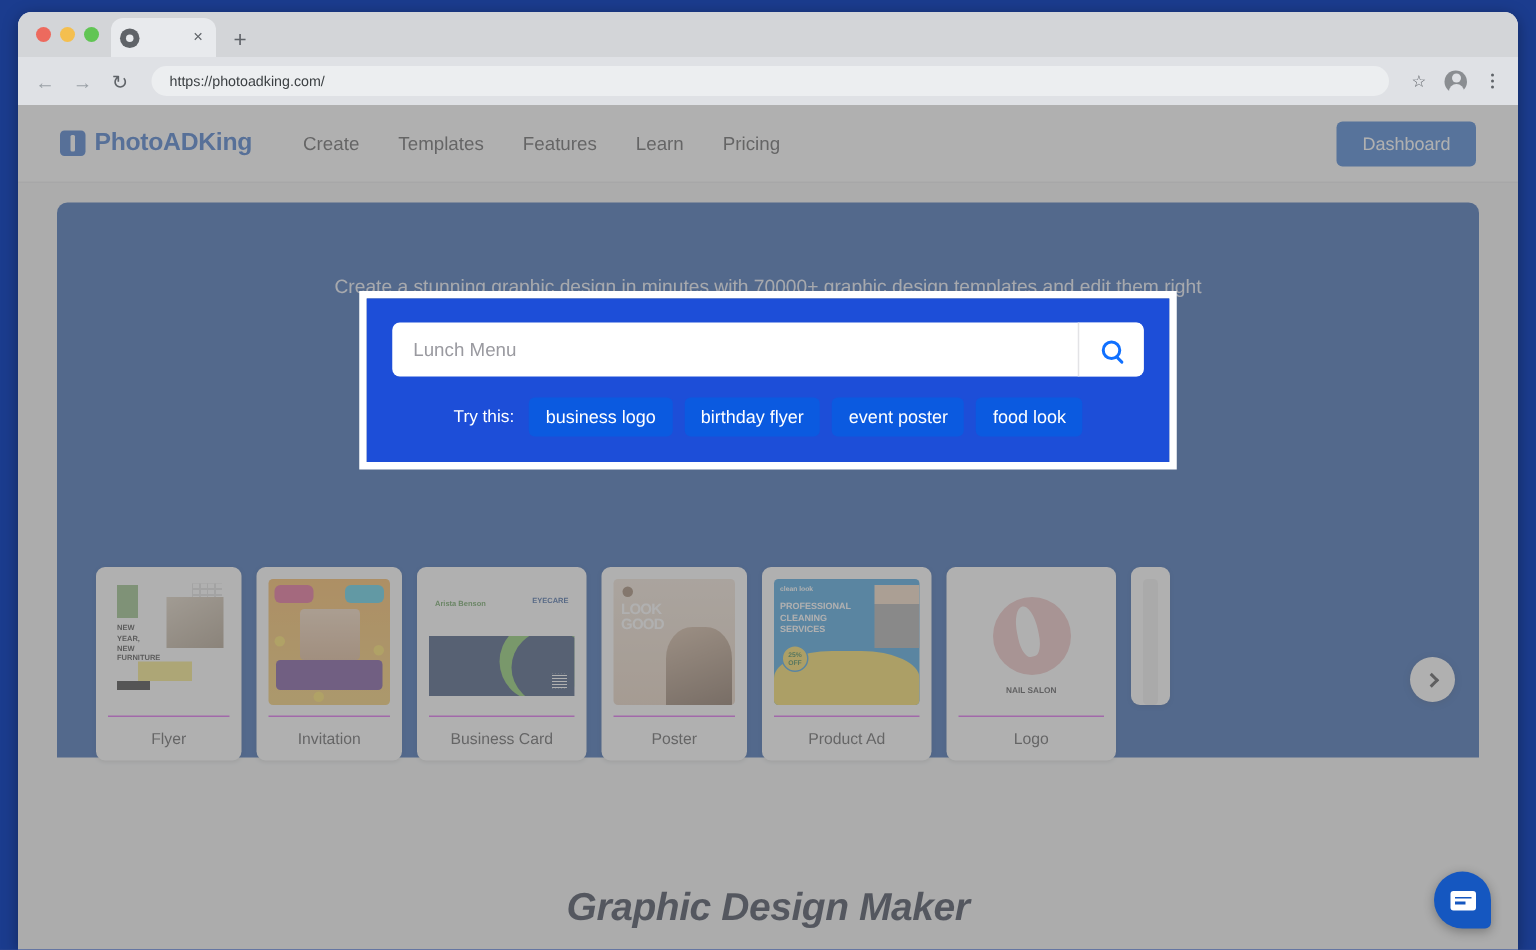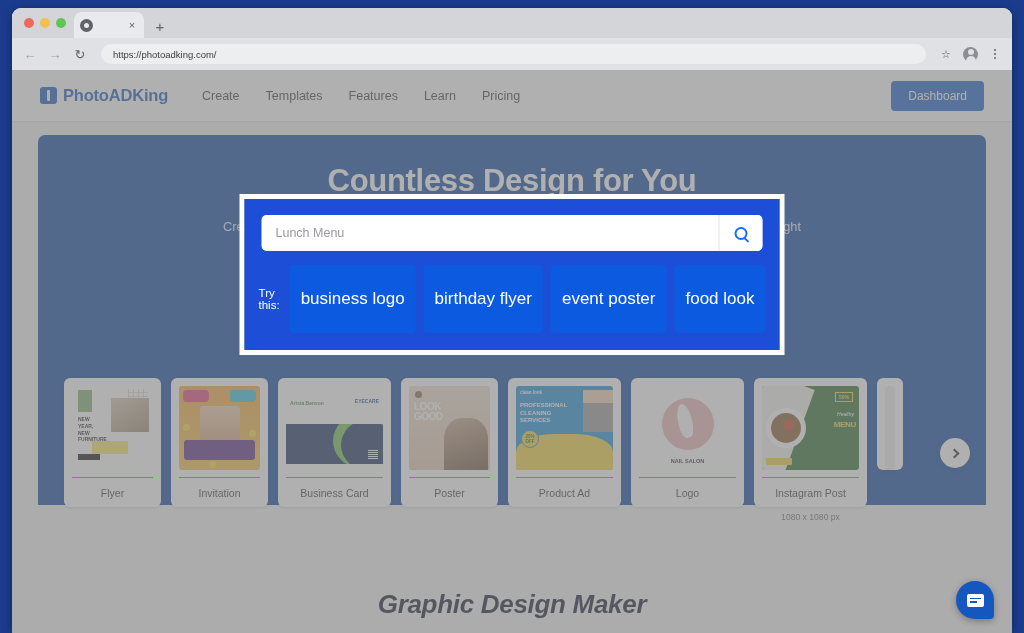--- a/index.html
+++ b/index.html
@@ -261,22 +261,22 @@
   }
   .trythis {
     display: flex; align-items: center; justify-content: center;
     gap: 8px;
     margin-top: 14px;
   }
   .trythis-label { font-size: 11.5px; color: #ffffff; margin-right: 2px; }
   .chip {
     background: #0b5ae0;
     color: #ffffff;
-    font-size: 17px;
-    padding: 24px 11px;
+    font-size: 12px;
+    padding: 6px 11px;
     border-radius: 4px;
     border: none;
     font-family: inherit;
     white-space: nowrap;
   }
 
   
   .cards-row {
     position: absolute;
     left: 0; right: 0;
@@ -497,21 +497,20 @@
           <a href="#">Create</a>
           <a href="#">Templates</a>
           <a href="#">Features</a>
           <a href="#">Learn</a>
           <a href="#">Pricing</a>
         </nav>
         <button class="dash-btn">Dashboard</button>
       </div>
 
       <div class="hero">
-        <div class="hero-title">Countless Design for You</div>
         <div class="hero-sub">Create a stunning graphic design in minutes with 70000+ graphic design templates and edit them right away.</div>
 
         <div class="cards-row">
 
           <div class="card">
             <span class="thumb t-flyer">
               <span class="band"></span>
                 <span class="grid"></span>
                 <span class="photo"></span>
               <span class="txt">NEW<br>YEAR,<br>NEW<br>FURNITURE</span>
@@ -573,35 +572,20 @@
           <div class="card wide">
             <span class="thumb t-logo">
               <span class="circle">
                   <span class="hand"></span>
                 </span>
               <span class="nail">NAIL&nbsp;SALON</span>
             </span>
             <div class="card-label">Logo</div>
           </div>
 
-          <div>
-            <div class="card wide">
-              <span class="thumb t-insta">
-                <span class="white-diag"></span>
-                <span class="plate"></span>
-                  <span class="food"></span>
-                <span class="off">50%</span>
-                <span class="healthy">Healthy</span>
-                <span class="menu">MENU</span>
-                <span class="btm"></span>
-              </span>
-              <div class="card-label">Instagram Post</div>
-            </div>
-            <div class="card-dims">1080 x 1080 px</div>
-          </div>
 
           <div class="card partial">
             <span class="thumb"></span>
           </div>
         </div>
 
         <button class="next-arrow">
           <span class="chev"></span>
         </button>
       </div>

